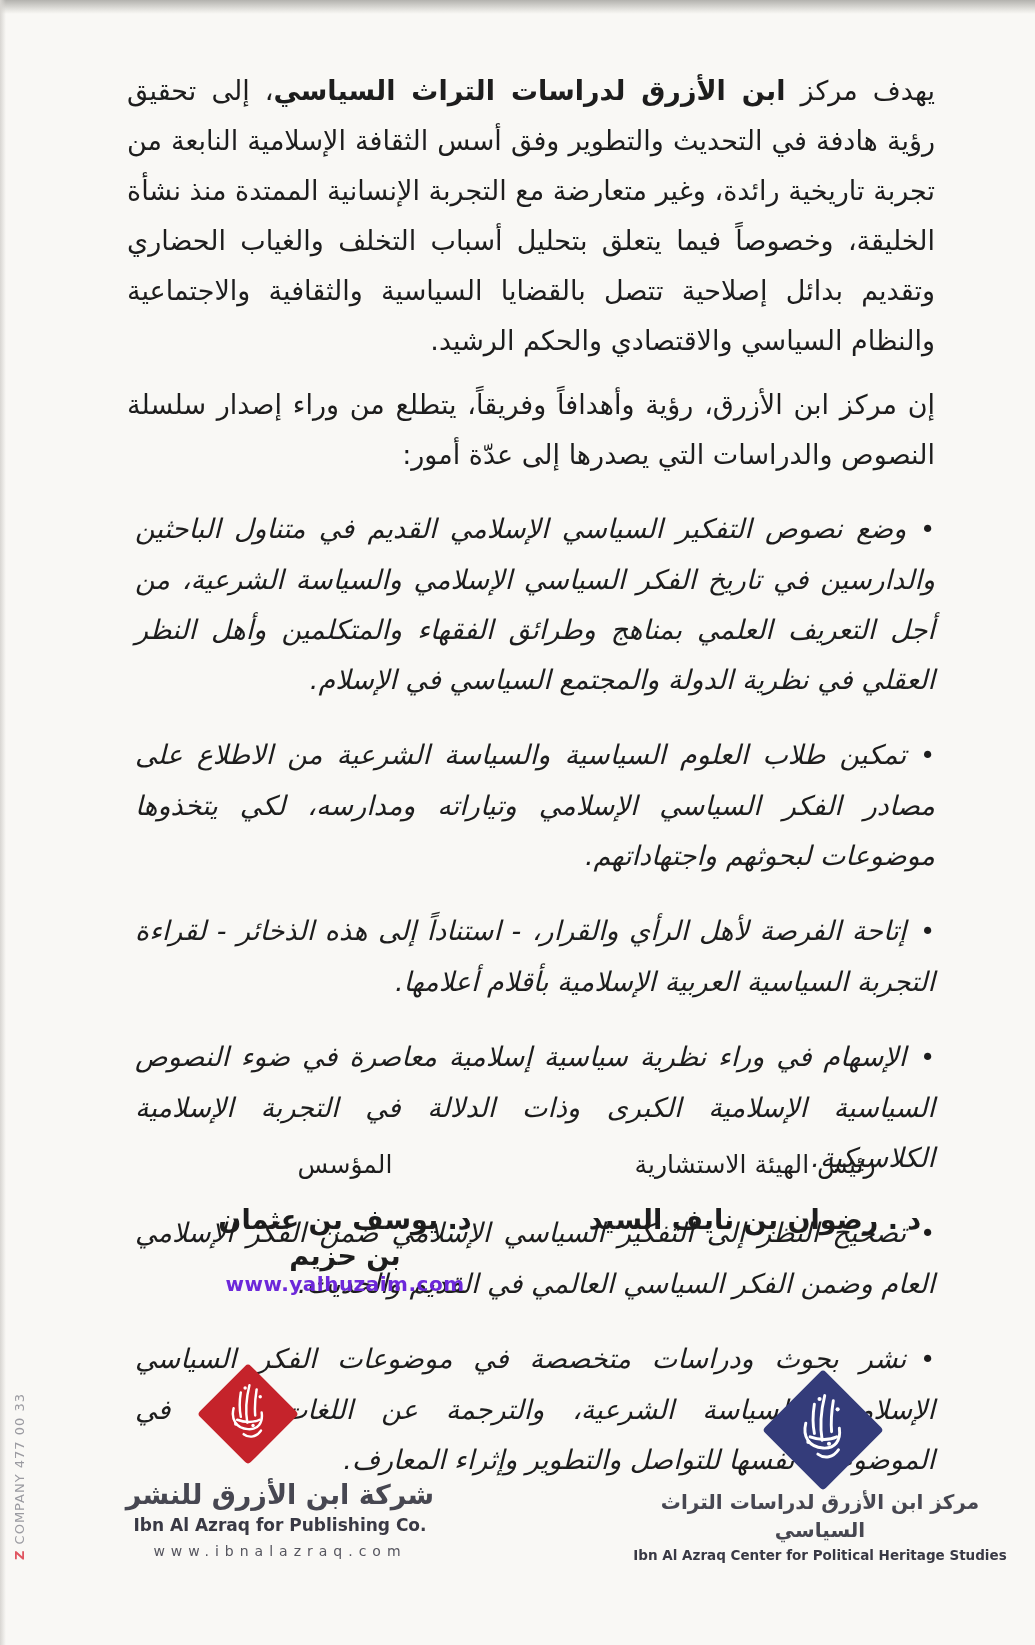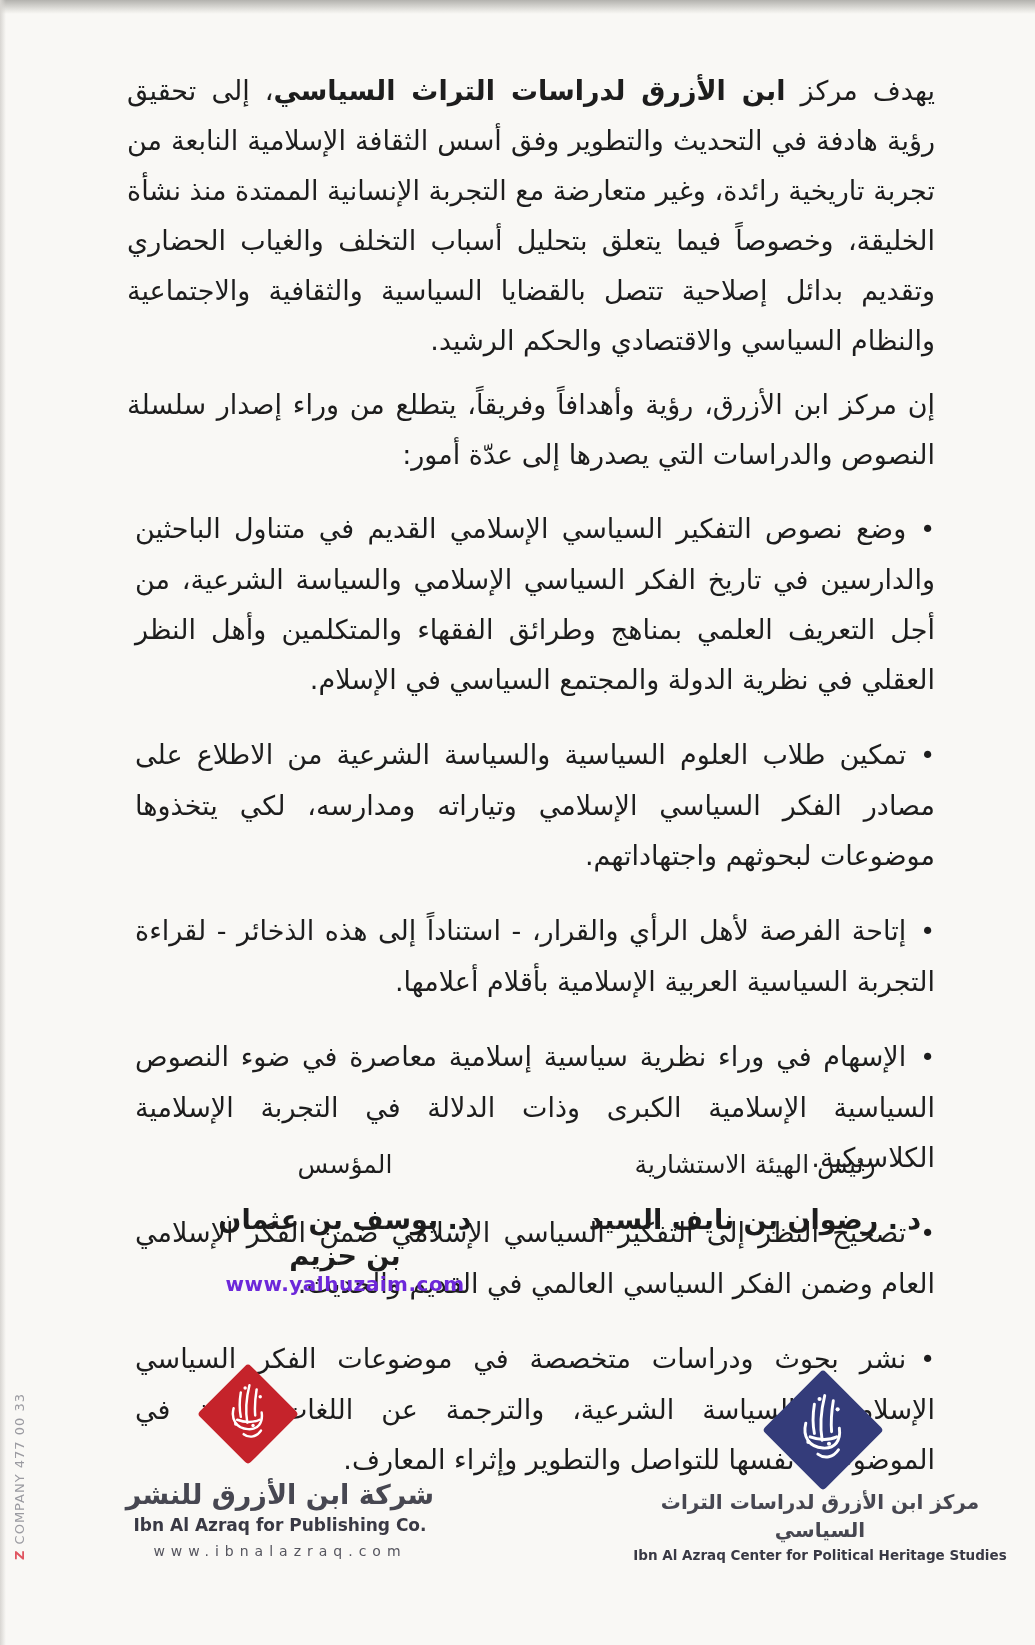--- a/index.html
+++ b/index.html
@@ -22,21 +22,21 @@
   }
   
   .content{
     position:absolute;top:66px;right:100px;width:808px;
     direction:rtl;text-align:justify;
     color:#1d1d1d;font-size:27px;line-height:50px;
   }
   .content p{margin:0;}
   .content p.second{margin-top:14px;}
   .content strong{font-weight:bold;}
-  ul.objectives{list-style:none;margin:24px 0 0 8px;padding:0;}
+  ul.objectives{list-style:none;margin:24px 0 0 8px;padding:0;font-style:italic;}
   ul.objectives li{margin-bottom:25px;}
   .blt{font-size:25px;margin-left:14px;color:#1d1d1d;}
   
   .sig{position:absolute;top:1148px;left:0;right:0;height:130px;}
   .sig-col{position:absolute;text-align:center;direction:rtl;color:#1d1d1d;}
   .sig-advisory{right:80px;width:400px;}
   .sig-founder{left:200px;width:290px;}
   .sig-title{font-size:25px;line-height:34px;}
   .sig-name{font-weight:bold;font-size:27px;line-height:36px;margin-top:20px;}
   .sig-url{font-weight:bold;font-size:20px;line-height:24px;margin-top:-2px;

